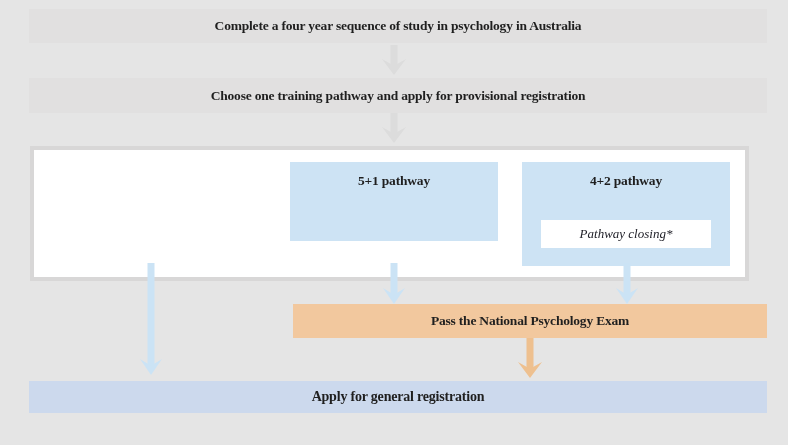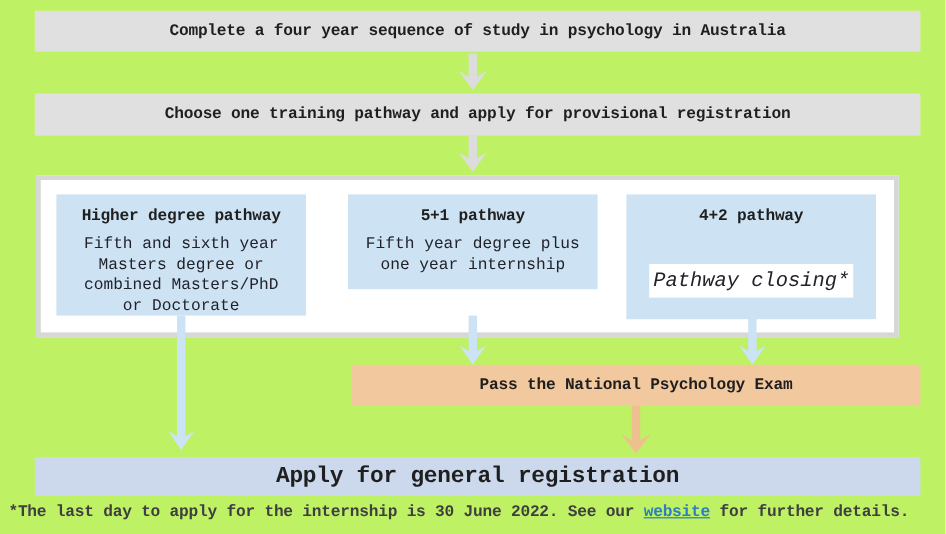--- a/index.html
+++ b/index.html
@@ -1,18 +1,18 @@
 <!DOCTYPE html>
 <html><head>
 <meta charset="utf-8">
 <style>
   html,body{margin:0;padding:0;background:#ffffff;}
   .canvas{
-    position:relative;width:788px;height:445px;background:#bef264;overflow:hidden;
-    font-family:Liberation Mono, monospace;color:#1f1f1f;
+    position:relative;width:788px;height:445px;background:#e5e5e5;overflow:hidden;
+    font-family:Liberation Serif, serif;color:#1f1f1f;
   }
   .box{position:absolute;display:flex;align-items:center;justify-content:center;box-sizing:border-box;text-align:center;}
   .step{background:#e1e0e0;font-weight:bold;font-size:13.5px;letter-spacing:-0.2px;}
   .step1{left:29px;top:9px;width:738px;height:34px;}
   .step2{left:29px;top:78px;width:738px;height:35px;}
   .pathways-container{
     position:absolute;left:30px;top:146px;width:719px;height:135px;
     border:4px solid #d8d7d7;box-sizing:border-box;background:#ffffff;z-index:1;
   }
   .pathway{
@@ -20,29 +20,29 @@
     padding:10px 12px 8px 12px;font-size:13.5px;line-height:17px;
   }
   .pw1{left:47px;top:162px;width:208px;height:101px;}
   .pw2{left:290px;top:162px;width:208px;height:79px;}
   .pw3{left:522px;top:162px;width:208px;height:104px;}
   .pw-title{font-weight:bold;margin-bottom:7px;letter-spacing:-0.2px;}
   .pw-desc{color:#22222a;}
   .note-box{
     position:absolute;left:541px;top:220px;width:170px;height:28px;background:#ffffff;
     display:flex;align-items:center;justify-content:center;z-index:3;
-    font-size:17px;font-style:italic;color:#22222a;
+    font-size:13px;font-style:italic;color:#22222a;
   }
   .exam{
     left:293px;top:304px;width:474px;height:34px;background:#f2c89e;
     font-weight:bold;font-size:13.5px;letter-spacing:-0.2px;z-index:2;
   }
   .final{
     left:29px;top:381px;width:738px;height:32px;background:#ccd9ed;
-    font-weight:bold;font-size:19px;letter-spacing:-0.2px;z-index:2;justify-content:center;
+    font-weight:bold;font-size:14px;letter-spacing:-0.2px;z-index:2;justify-content:center;
   }
   .arrow{position:absolute;z-index:5;}
   .arrow .stem{position:absolute;left:50%;transform:translateX(-50%);top:0;bottom:9px;width:7px;}
   .arrow .head{
     position:absolute;left:0;bottom:0;width:100%;height:16px;
     clip-path:polygon(0 0,50% 42%,100% 0,50% 100%);
   }
   .arrow.gray .stem,.arrow.gray .head{background:#dcdcdc;}
   .arrow.blue .stem,.arrow.blue .head{background:#cbe3f5;}
   .arrow.orange .stem,.arrow.orange .head{background:#eec08f;}
@@ -76,28 +76,23 @@
     <span>Choose one training pathway and apply for provisional registration</span>
   </div>
 
   <div class="arrow gray ar2">
     <div class="stem"></div>
       <div class="head"></div>
   </div>
 
   <div class="pathways-container"></div>
 
-  <div class="box pathway pw1">
-    <div class="pw-title">Higher degree pathway</div>
-    <div class="pw-desc">Fifth and sixth year Masters degree or combined Masters/PhD or Doctorate</div>
-  </div>
 
   <div class="box pathway pw2">
     <div class="pw-title">5+1 pathway</div>
-    <div class="pw-desc">Fifth year degree plus one year internship</div>
   </div>
 
   <div class="box pathway pw3">
     <div class="pw-title">4+2 pathway</div>
   </div>
 
   <div class="note-box">
     <span>Pathway closing*</span>
   </div>
 
@@ -120,17 +115,14 @@
 
   <div class="arrow orange ar-exam">
     <div class="stem"></div>
       <div class="head"></div>
   </div>
 
   <div class="box final">
     <span>Apply for general registration</span>
   </div>
 
-  <div class="footnote">
-    <span>*The last day to apply for the internship is 30 June 2022. See our </span><a href="#">website</a><span> for further details.</span>
-  </div>
 
 </div>
 
 </body></html>

